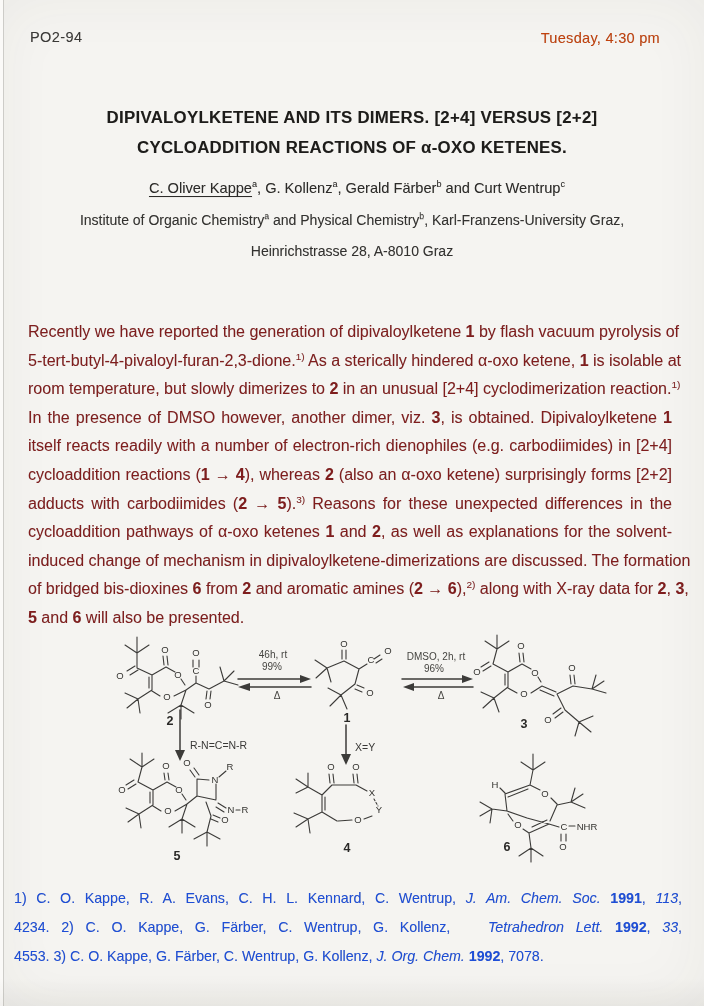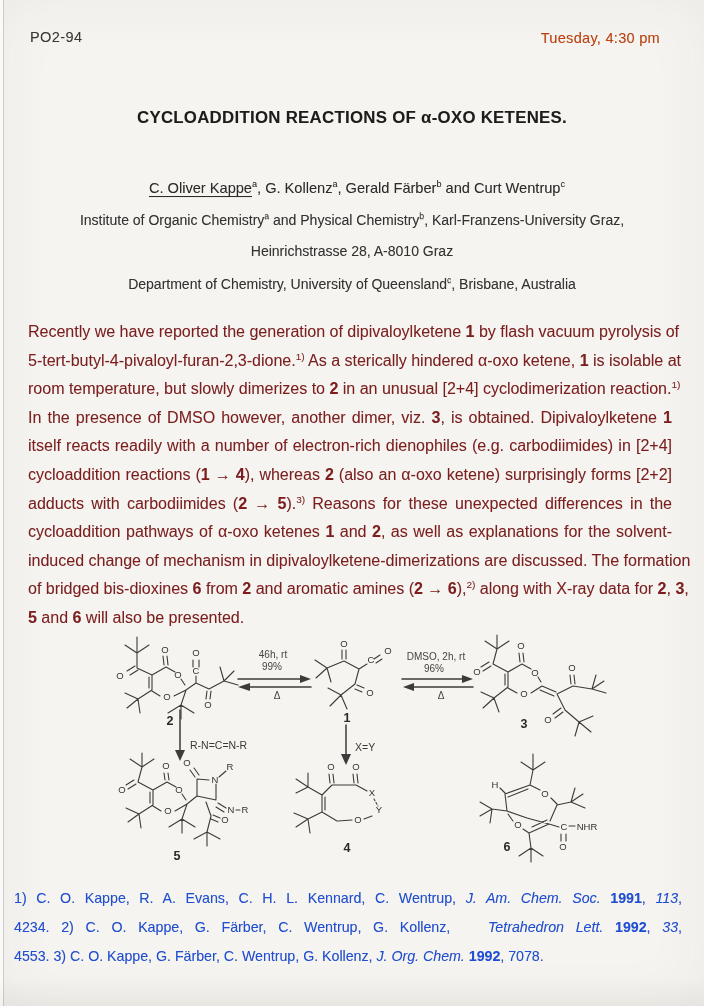--- a/index.html
+++ b/index.html
@@ -38,28 +38,28 @@
 </style>
 </head>
 <body>
 
 <div class="page">
 
   <div class="hdr-left">PO2-94</div>
   <div class="hdr-right">Tuesday, 4:30 pm</div>
 
   <div class="title">
+    <div>DIPIVALOYLKETENE AND ITS DIMERS. [2+4] VERSUS [2+2]</div>
     <div>CYCLOADDITION REACTIONS OF α-OXO KETENES.</div>
   </div>
 
   <div class="authors"><span class="u">C. Oliver Kappe</span><sup>a</sup><span>, G. Kollenz</span><sup>a</sup><span>, Gerald Färber</span><sup>b</sup><span> and Curt Wentrup</span><sup>c</sup></div>
 
   <div class="affil a1"><span>Institute of Organic Chemistry</span><sup>a</sup><span> and Physical Chemistry</span><sup>b</sup><span>, Karl-Franzens-University Graz,</span></div>
   <div class="affil a2"><span>Heinrichstrasse 28, A-8010 Graz</span></div>
-  <div class="affil a3"><span>Department of Chemistry, University of Queensland</span><sup>c</sup><span>, Brisbane, Australia</span></div>
 
   <div class="abstract">
     <div class="abs-line"><span>Recently we have reported the generation of dipivaloylketene </span><span style="font-weight: bold;">1</span><span> by flash vacuum pyrolysis of</span></div>
     <div class="abs-line"><span>5-tert-butyl-4-pivaloyl-furan-2,3-dione.</span><sup>1)</sup><span> As a sterically hindered α-oxo ketene, </span><span style="font-weight: bold;">1</span><span> is isolable at</span></div>
     <div class="abs-line"><span>room temperature, but slowly dimerizes to </span><span style="font-weight: bold;">2</span><span> in an unusual [2+4] cyclodimerization reaction.</span><sup>1)</sup></div>
     <div class="abs-line"><span>In the presence of DMSO however, another dimer, viz. </span><span style="font-weight: bold;">3</span><span>, is obtained. Dipivaloylketene </span><span style="font-weight: bold;">1</span></div>
     <div class="abs-line"><span>itself reacts readily with a number of electron-rich dienophiles (e.g. carbodiimides) in [2+4]</span></div>
     <div class="abs-line"><span>cycloaddition reactions (</span><span style="font-weight: bold;">1</span><span> → </span><span style="font-weight: bold;">4</span><span>), whereas </span><span style="font-weight: bold;">2</span><span> (also an α-oxo ketene) surprisingly forms [2+2]</span></div>
     <div class="abs-line"><span>adducts with carbodiimides (</span><span style="font-weight: bold;">2</span><span> → </span><span style="font-weight: bold;">5</span><span>).</span><sup>3)</sup><span> Reasons for these unexpected differences in the</span></div>
     <div class="abs-line"><span>cycloaddition pathways of α-oxo ketenes </span><span style="font-weight: bold;">1</span><span> and </span><span style="font-weight: bold;">2</span><span>, as well as explanations for the solvent-</span></div>

